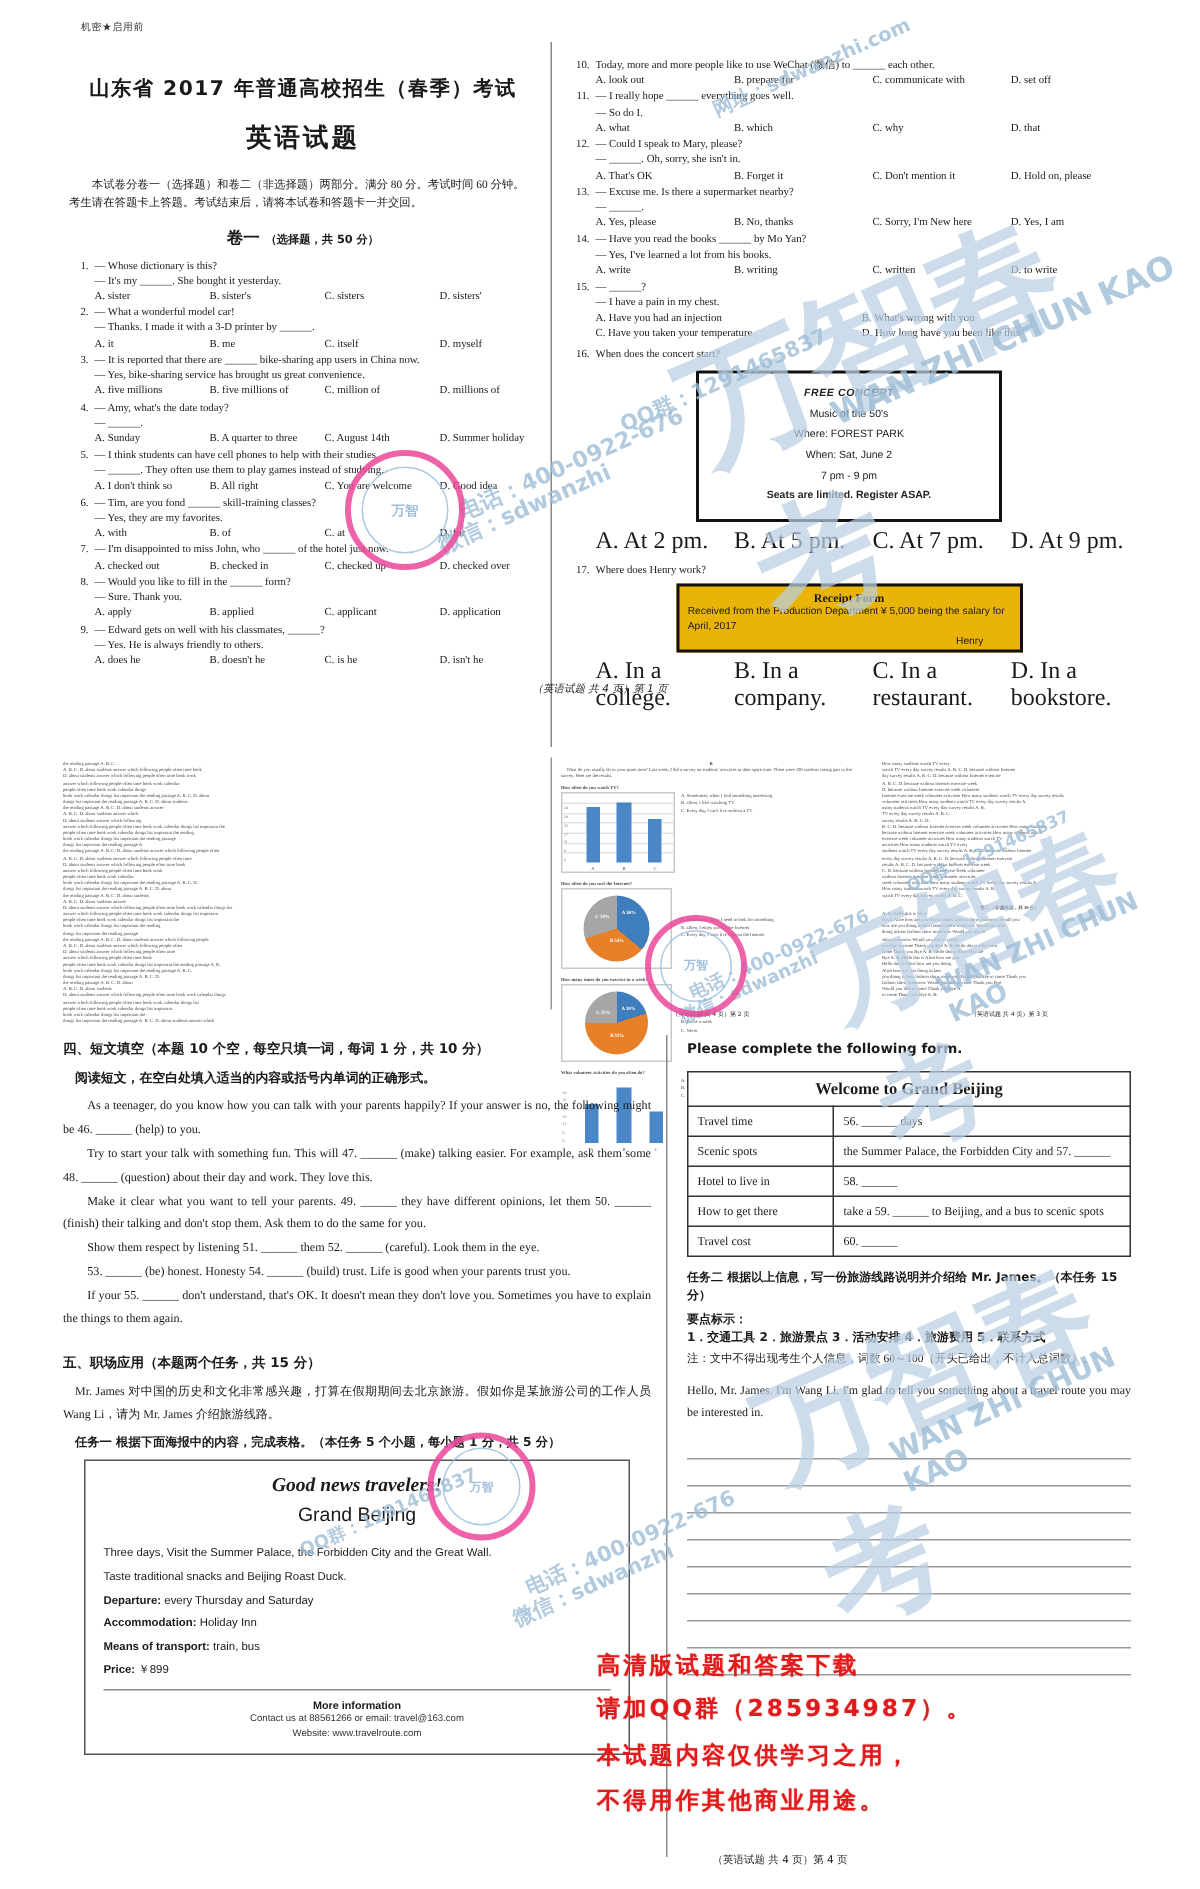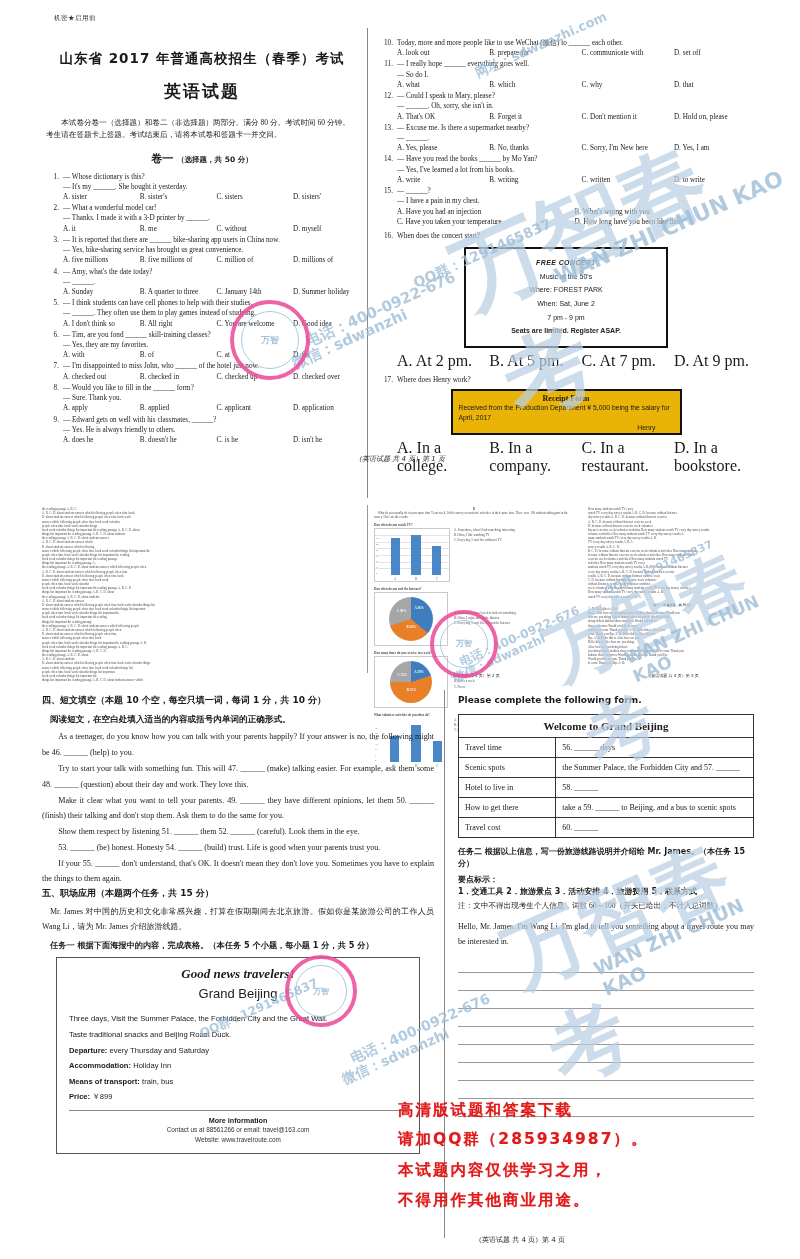--- a/index.html
+++ b/index.html
@@ -143,21 +143,21 @@
             </div>
           </div>
           <div class="q">
             <span class="qn">2.</span>
             <div class="qbody">
               <div>— What a wonderful model car!</div>
               <div>— Thanks. I made it with a 3-D printer by ______.</div>
               <div class="opts">
                 <span class="o1">A.  it</span>
                 <span class="o2">B.  me</span>
-                <span class="o3">C.  without</span>
+                <span class="o3">C.  itself</span>
                 <span class="o4">D.  myself</span>
               </div>
             </div>
           </div>
           <div class="q">
             <span class="qn">3.</span>
             <div class="qbody">
               <div>— It is reported that there are ______ bike-sharing app users in China now.</div>
               <div>— Yes, bike-sharing service has brought us great convenience.</div>
               <div class="opts">
@@ -169,21 +169,21 @@
             </div>
           </div>
           <div class="q">
             <span class="qn">4.</span>
             <div class="qbody">
               <div>— Amy, what's the date today?</div>
               <div>— ______.</div>
               <div class="opts">
                 <span class="o1">A.  Sunday</span>
                 <span class="o2">B.  A quarter to three</span>
-                <span class="o3">C.  January 14th</span>
+                <span class="o3">C.  August 14th</span>
                 <span class="o4">D.  Summer holiday</span>
               </div>
             </div>
           </div>
           <div class="q">
             <span class="qn">5.</span>
             <div class="qbody">
               <div>— I think students can have cell phones to help with their studies.</div>
               <div>— ______. They often use them to play games instead of studying.</div>
               <div class="opts">
@@ -571,21 +571,21 @@
 
       <div id="cloze" class="cloze" style="margin-top:4px;">
           <div class="in">As a teenager, do you know how you can talk with your parents happily? If your answer is no, the following might be 46. ______ (help) to you.</div>
           <div class="in">Try to start your talk with something fun. This will 47. ______ (make) talking easier. For example, ask them some 48. ______ (question) about their day and work. They love this.</div>
           <div class="in">Make it clear what you want to tell your parents. 49. ______ they have different opinions, let them 50. ______ (finish) their talking and don't stop them. Ask them to do the same for you.</div>
           <div class="in">Show them respect by listening 51. ______ them 52. ______ (careful). Look them in the eye.</div>
           <div class="in">53. ______ (be) honest. Honesty 54. ______ (build) trust. Life is good when your parents trust you.</div>
           <div class="in">If your 55. ______ don't understand, that's OK. It doesn't mean they don't love you. Sometimes you have to explain the things to them again.</div>
         </div>
 
-      <div class="sec-h" style="font-size:9px;margin-top:0;">五、职场应用（本题两个任务，共 15 分）</div>
+      <div class="sec-h" style="font-size:9px;margin-top:16px;">五、职场应用（本题两个任务，共 15 分）</div>
       <div class="para" style="font-size:8px;line-height:1.9;margin-top:3px;text-indent:1em;">Mr. James 对中国的历史和文化非常感兴趣，打算在假期期间去北京旅游。假如你是某旅游公司的工作人员 Wang Li，请为 Mr. James 介绍旅游线路。</div>
       <div class="sec-h" style="font-size:8.2px;margin-top:5px;margin-left:8px;">任务一  根据下面海报中的内容，完成表格。（本任务 5 个小题，每小题 1 分，共 5 分）</div>
 
       <div class="poster" style="margin:6px 14px 0 14px;">
         <div class="p1">Good news travelers!</div>
         <div class="p2">Grand Beijing</div>
         <div style="margin-top:10px;">
           <div class="pl">Three days, Visit the Summer Palace, the Forbidden City and the Great Wall.</div>
           <div class="pl">Taste traditional snacks and Beijing Roast Duck.</div>
           <div class="pl">

